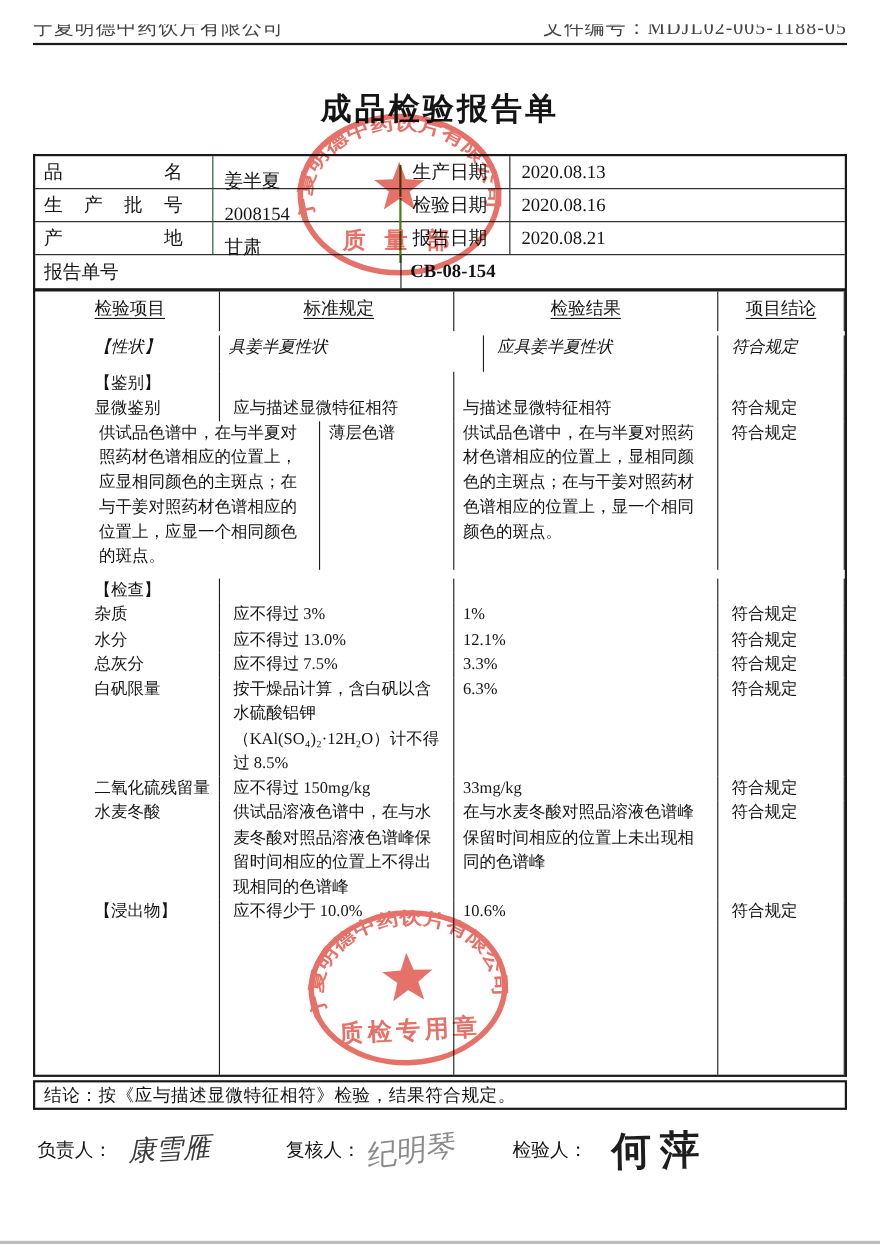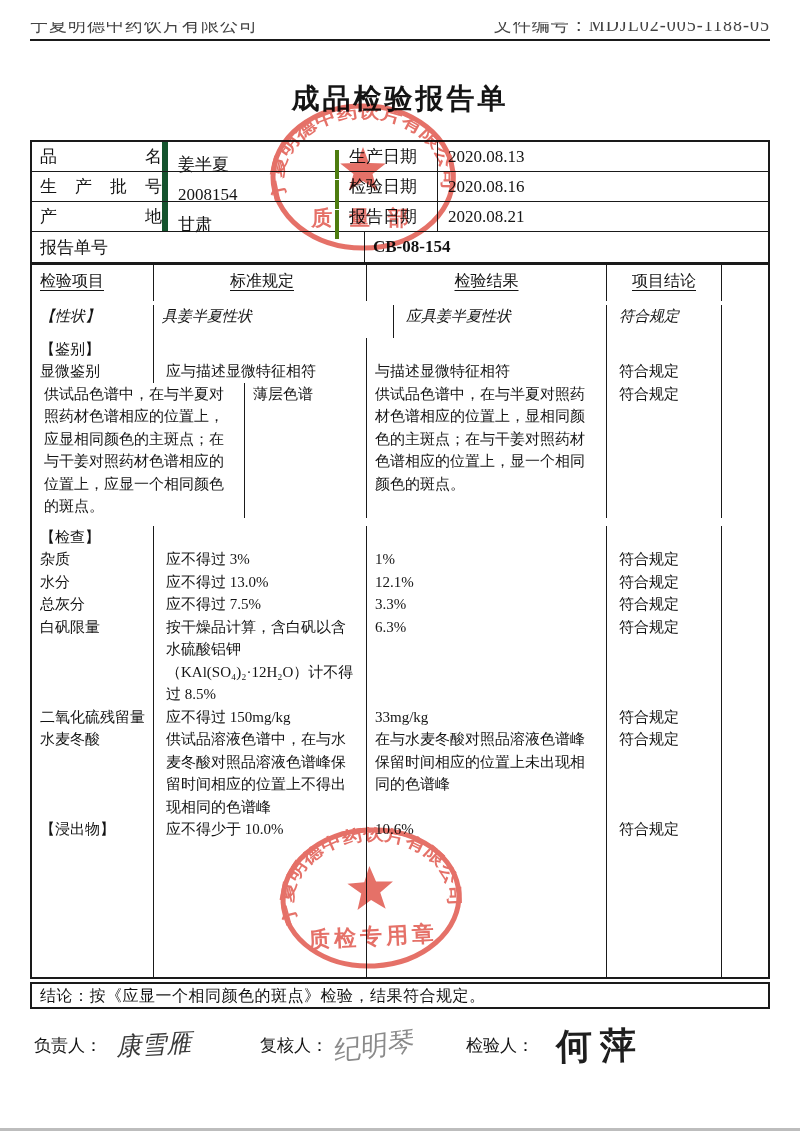--- a/index.html
+++ b/index.html
@@ -15,31 +15,31 @@
 
   
   .title { position:absolute; top:80px; left:0; width:100%; text-align:center;
     font-size:28px; font-weight:bold; letter-spacing:3px; }
 
   
   .info-table { position:absolute; top:140px; left:30px; width:740px; border:2px solid #1a1a1a; font-size:17px; }
   .irow { display:flex; height:30px; border-bottom:1px solid #1a1a1a; align-items:center; }
   .irow:last-child { border-bottom:none; }
   .ic { height:100%; display:flex; align-items:center; }
-  .ic-label  { width:136px; border-right:6px solid #14532d; padding-left:8px; }
-  .ic-value  { width:171px; border-right:4px solid #4d7c0f; padding-left:10px;margin-top:16px; }
+  .ic-label  { width:162px; border-right:1px solid #14532d; padding-left:8px; }
+  .ic-value  { width:171px; border-right:2px solid #4d7c0f; padding-left:10px;margin-top:16px; }
   .ic-label2 { width:99px;  border-right:1px solid #1a1a1a; padding-left:10px; }
   .ic-value2 { flex:1; padding-left:10px; }
   .ic-repno-label { width:333px; border-right:1px solid #1a1a1a; padding-left:8px; }
   .ic-repno-value { flex:1; padding-left:8px;font-weight:bold; }
   .jlabel { display:inline-block; width:126px; text-align:justify; text-align-last:justify; }
 
   
   .main-table { position:absolute; top:263px; left:30px; width:740px; height:716px;
-    border:2px solid #1a1a1a; display:flex; flex-direction:column; font-size:15px; }
+    border:2px solid #1a1a1a; display:flex; flex-direction:column; font-size:15px;align-items:flex-end; }
   .trow { display:flex; line-height:22.5px; }
   .c { border-right:1px solid #1a1a1a; }
   .c1 { width:122px; padding-left:8px; }
   .c2 { width:213px; padding:0 8px 0 12px; }
   .c3 { width:240px; padding:0 8px 0 8px; }
   .c4 { width:115px; padding-left:12px; }
   .c5 { flex:1; border-right:none; }
   .thead { height:36px; font-size:16px; }
   .thead .c { padding-top:5px; }
   .thead .hc { text-align:center; }
@@ -214,21 +214,21 @@
 
     <div class="trow filler">
       <div class="c c1"></div>
       <div class="c c2"></div>
       <div class="c c3"></div>
       <div class="c c4"></div>
       <div class="c c5"></div>
     </div>
   </div>
 
-  <div class="conclusion">结论：按《应显一个相同颜色的斑点》检验，结果符合规定。</div>
+  <div class="conclusion">结论：按《应与描述显微特征相符》检验，结果符合规定。</div>
 
   <div class="signatures">
     <div class="sig-group sg1">
       <span class="sig-label">负责人：</span>
       <span class="hand hand1">康雪雁</span>
     </div>
     <div class="sig-group sg2">
       <span class="sig-label">复核人：</span>
       <span class="hand hand2">纪明琴</span>
     </div>

